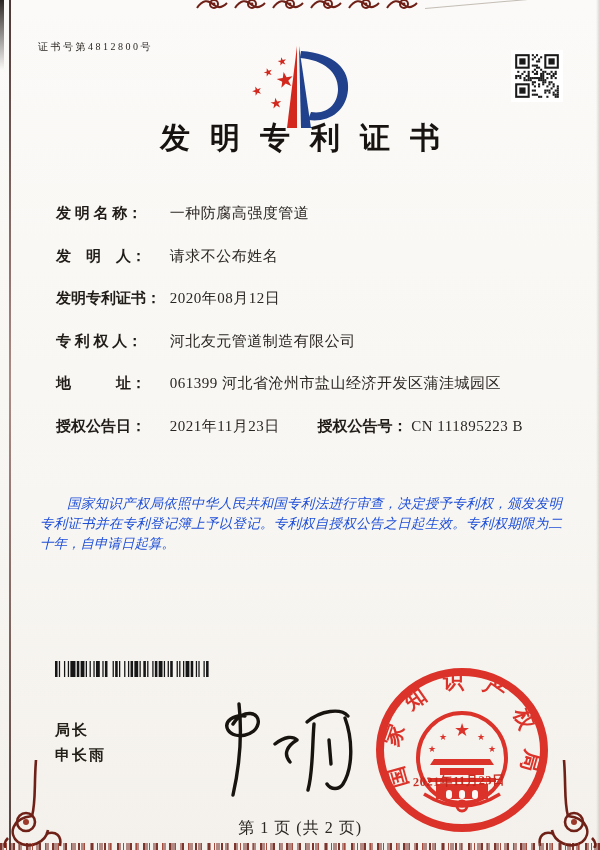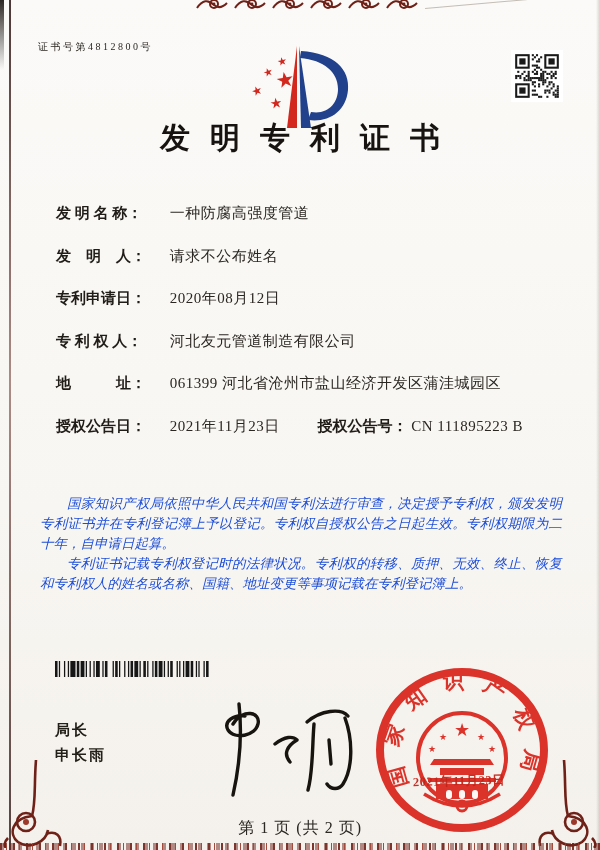--- a/index.html
+++ b/index.html
@@ -231,42 +231,41 @@
 <div class="abs fields">
   <div class="frow">
     <span class="flabel">发 明 名 称：</span>
     <span class="fvalue">一种防腐高强度管道</span>
   </div>
   <div class="frow">
     <span class="flabel">发　明　人：</span>
     <span class="fvalue">请求不公布姓名</span>
   </div>
   <div class="frow">
-    <span class="flabel">专利申请日：</span>
+    <span class="flabel">发明专利证书：</span>
     <span class="fvalue">2020年08月12日</span>
   </div>
   <div class="frow">
     <span class="flabel">专 利 权 人：</span>
     <span class="fvalue">河北友元管道制造有限公司</span>
   </div>
   <div class="frow">
     <span class="flabel">地　　　址：</span>
     <span class="fvalue">061399 河北省沧州市盐山经济开发区蒲洼城园区</span>
   </div>
   <div class="frow">
     <span class="flabel">授权公告日：</span>
     <span class="fvalue">2021年11月23日</span>
     <span class="flabel grant-pair" style="min-width:0">授权公告号：</span>
     <span class="fvalue">CN 111895223 B</span>
   </div>
 </div>
 
 <div class="abs paras">
   <p>国家知识产权局依照中华人民共和国专利法进行审查，决定授予专利权，颁发发明专利证书并在专利登记簿上予以登记。专利权自授权公告之日起生效。专利权期限为二十年，自申请日起算。</p>
-  <p>专利证书记载专利权登记时的法律状况。专利权的转移、质押、无效、终止、恢复和专利权人的姓名或名称、国籍、地址变更等事项记载在专利登记簿上。</p>
 </div>
 
 <svg class="abs barcode" width="182" height="17" viewBox="0 0 182 17">
   <g id="barcode-bars" fill="#161616">
       <rect x="0" y="0" width="2.56" height="16"></rect>
       <rect x="3.84" y="0" width="1.28" height="16"></rect>
       <rect x="8.96" y="0" width="1.28" height="16"></rect>
       <rect x="12.8" y="0" width="1.28" height="16"></rect>
       <rect x="15.36" y="0" width="5.12" height="16"></rect>
       <rect x="21.76" y="0" width="2.56" height="16"></rect>

